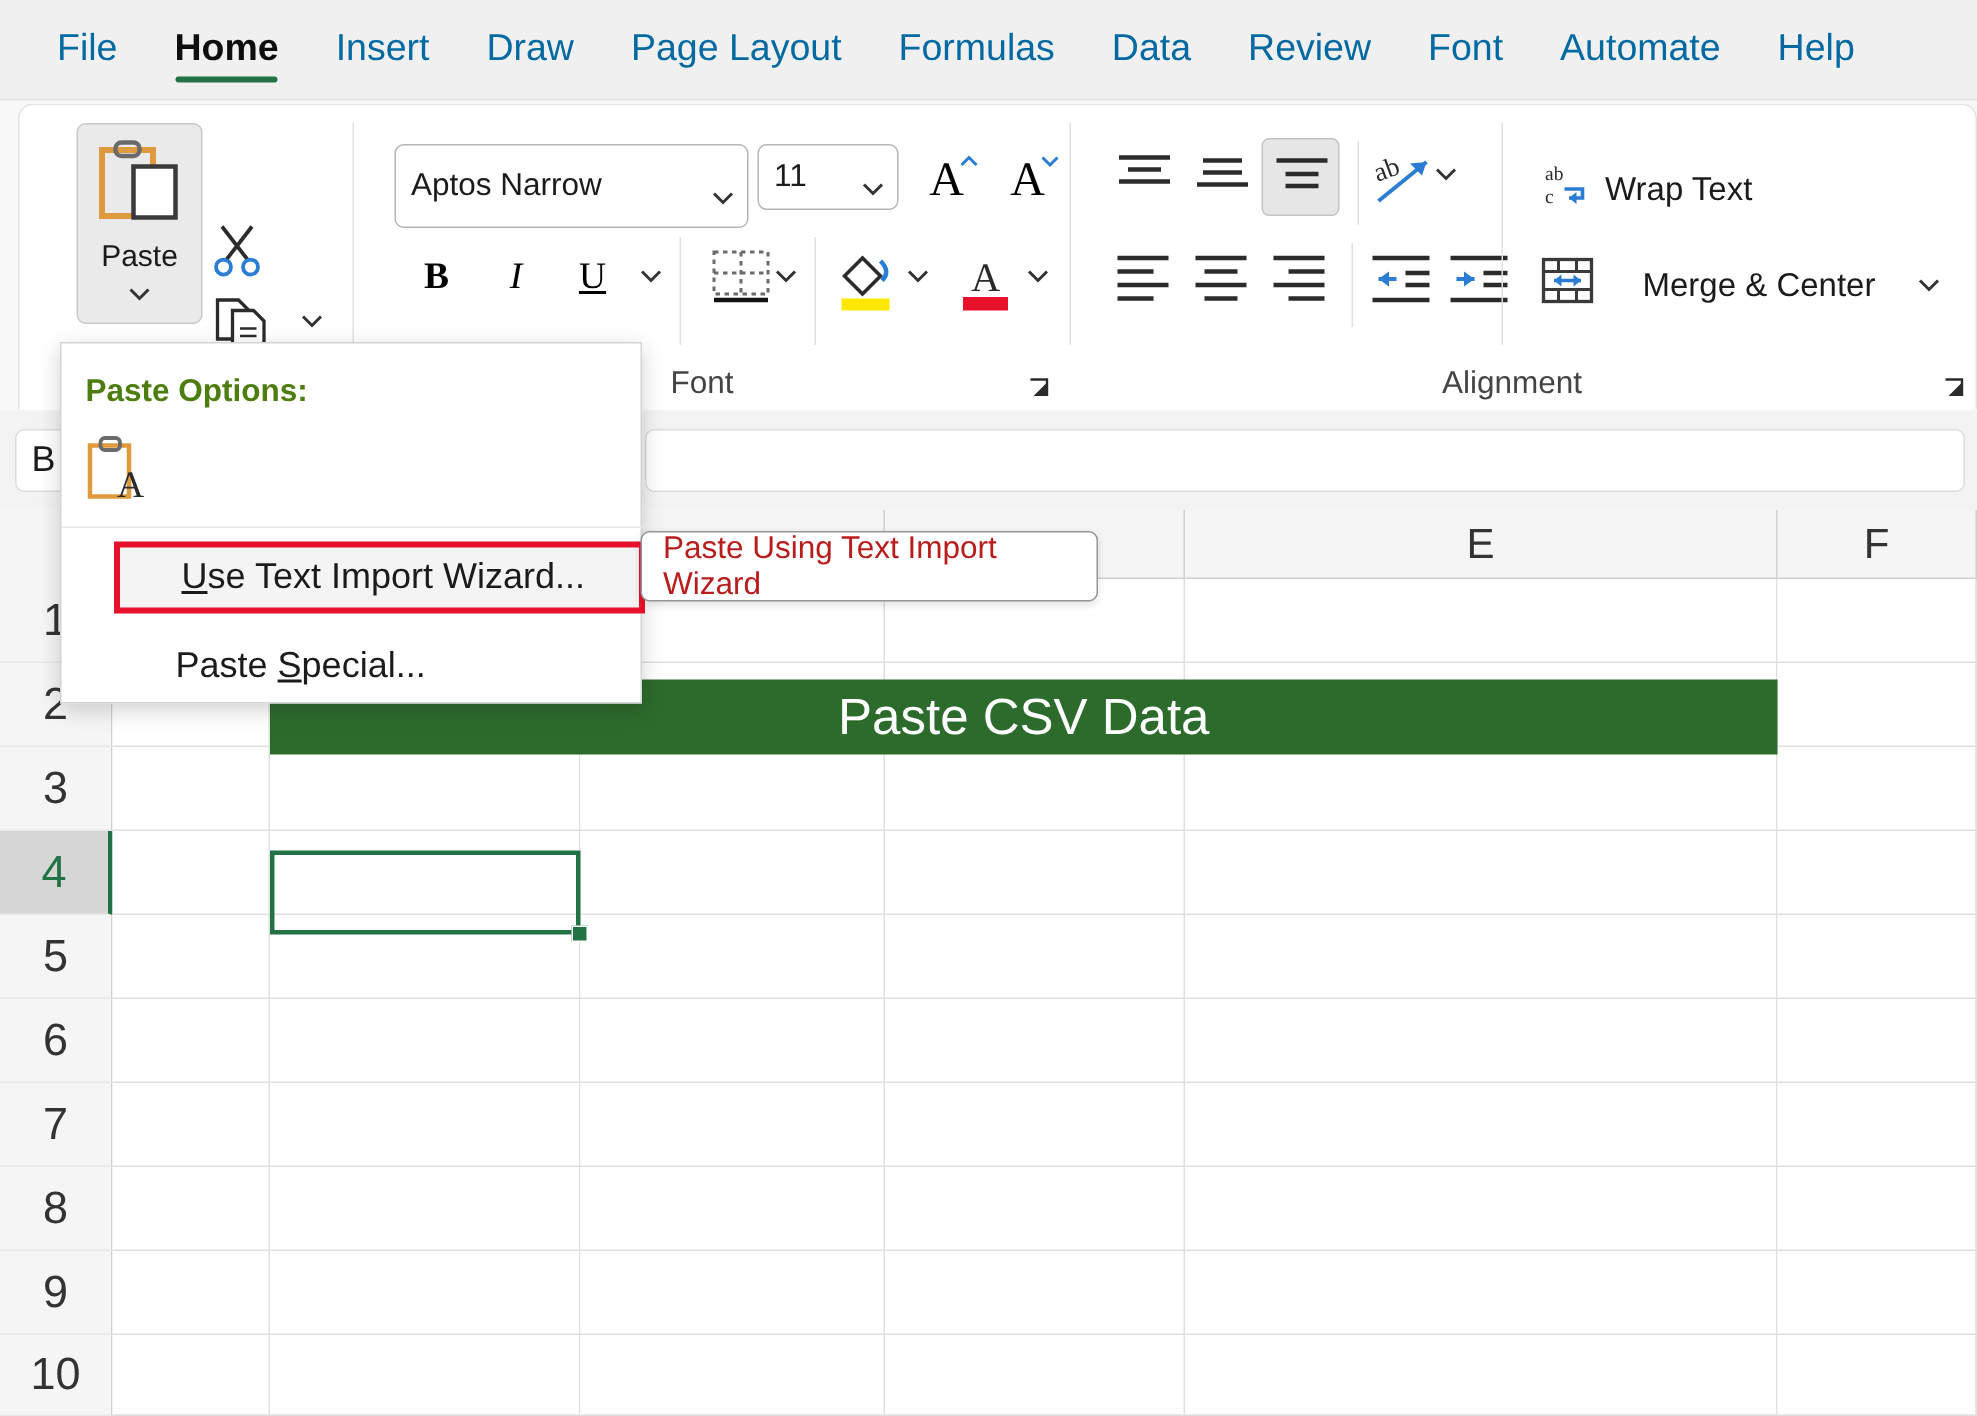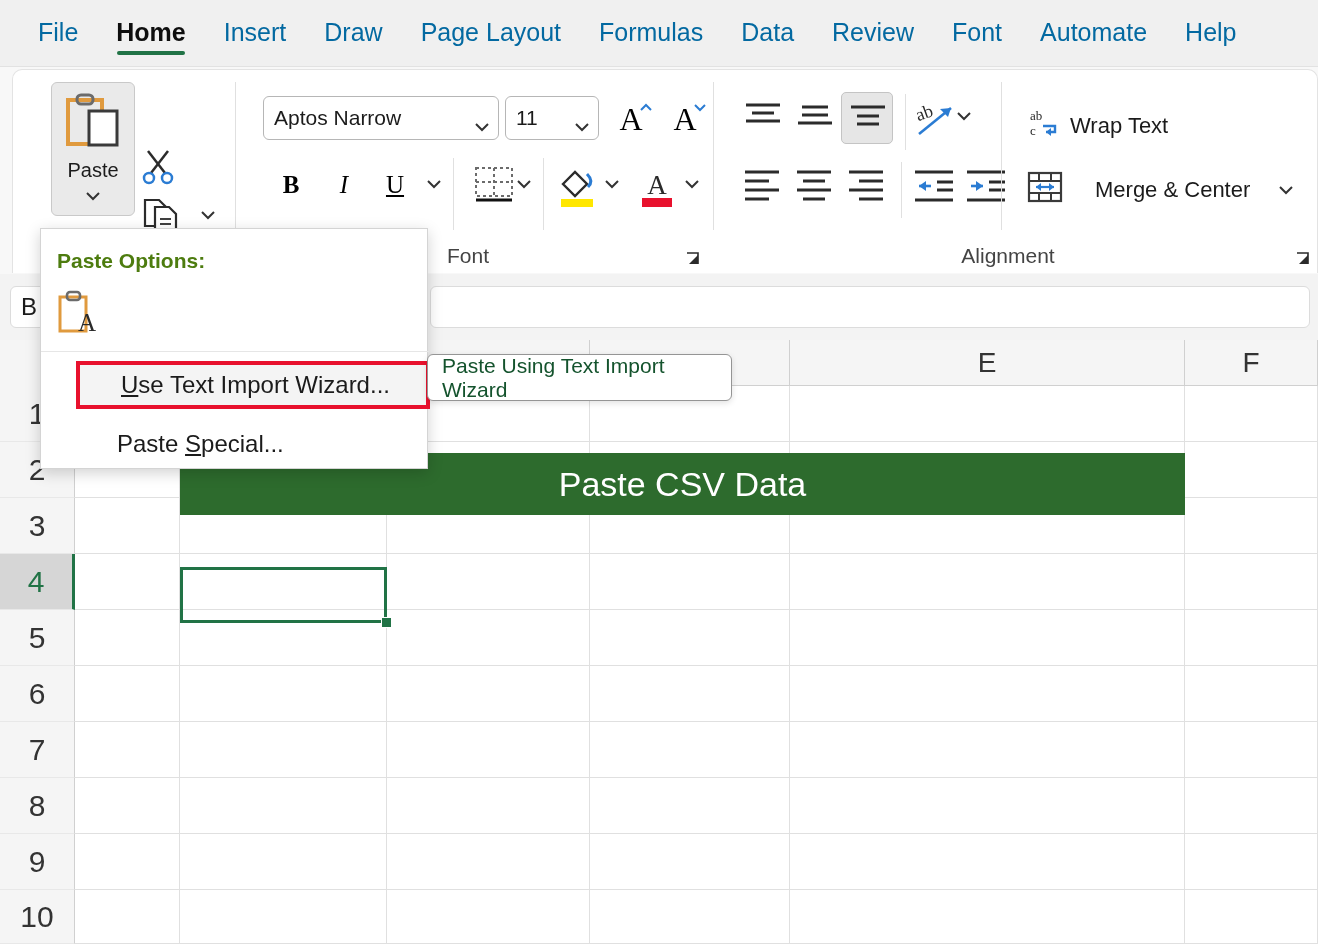--- a/index.html
+++ b/index.html
@@ -194,21 +194,21 @@
     border: 4px solid #e8112d;
     padding-left: 41px;
   }
   .menu-item u { text-decoration: underline; }
 
   
   .tooltip {
     position: absolute; left: 427px; top: 354px; width: 305px; height: 47px;
     background: #fff; border: 1px solid #959595; border-radius: 6px;
     display: flex; align-items: center; padding-left: 14px;
-    font-size: 21px; color: #14532d;
+    font-size: 21px; color: #b91c1c;
     z-index: 60;
     box-shadow: 0 2px 6px rgba(0,0,0,0.12);
   }
 </style>
 </head>
 <body>
 
 <div id="app">
 
   <div class="tabstrip">
@@ -270,21 +270,21 @@
 
       <div class="mini-btn" style="left:128px; top:178px;">
         <svg width="40" height="34" viewBox="0 0 40 34">
           <path d="M22 2 l14 9 -6 7 -14 -9 z" fill="#fff" stroke="#2b2b2b" stroke-width="2"></path>
           <path d="M16 9 L3 28 l16 -5 z" fill="#f0a04b" stroke="#c87c2a" stroke-width="1.6"></path>
         </svg>
       </div>
 
       <div class="grp-sep" style="left:222px;"></div>
 
-      <div class="combo" style="left:250px; top:26px; width:236px; height:44px;">
+      <div class="combo" style="left:250px; top:26px; width:236px; height:56px;">
         <span class="cv">Aptos Narrow</span>
         <span class="cc">
           <svg width="16" height="10" viewBox="0 0 16 10">
               <path d="M2 2 L8 8 L14 2" fill="none" stroke="#333" stroke-width="2"></path>
             </svg>
         </span>
       </div>
 
       <div class="combo" style="left:492px; top:26px; width:94px; height:44px;">
         <span class="cv">11</span>
@@ -547,21 +547,21 @@
     <div class="cell" style="left:75px; top:102px; width:1243px; height:56px; background:transparent;"></div>
     <div class="cell" style="left:75px; top:158px; width:1243px; height:56px; background:transparent;"></div>
     <div class="cell" style="left:75px; top:214px; width:1243px; height:56px; background:transparent;"></div>
     <div class="cell" style="left:75px; top:270px; width:1243px; height:56px; background:transparent;"></div>
     <div class="cell" style="left:75px; top:326px; width:1243px; height:56px; background:transparent;"></div>
     <div class="cell" style="left:75px; top:382px; width:1243px; height:56px; background:transparent;"></div>
     <div class="cell" style="left:75px; top:438px; width:1243px; height:56px; background:transparent;"></div>
     <div class="cell" style="left:75px; top:494px; width:1243px; height:56px; background:transparent;"></div>
     <div class="cell" style="left:75px; top:550px; width:1243px; height:54px; background:transparent;"></div>
 
-    <div class="banner" style="left:180px; top:113px; width:1005px; height:62px; background:#2d6b2d;">Paste CSV Data</div>
+    <div class="banner" style="left:180px; top:113px; width:1005px; height:50px; background:#2d6b2d;">Paste CSV Data</div>
 
     <div class="selcell" style="left:180px; top:227px; width:207px; height:56px;"></div>
     <div class="fillhandle" style="left:381px; top:277px;"></div>
   </div>
 
   <div class="menu">
     <div class="menu-title">Paste Options:</div>
     <div class="menu-iconrow">
       <svg width="44" height="48" viewBox="0 0 44 48">
         <rect x="3" y="8" width="26" height="34" fill="none" stroke="#e09a3e" stroke-width="3"></rect>

